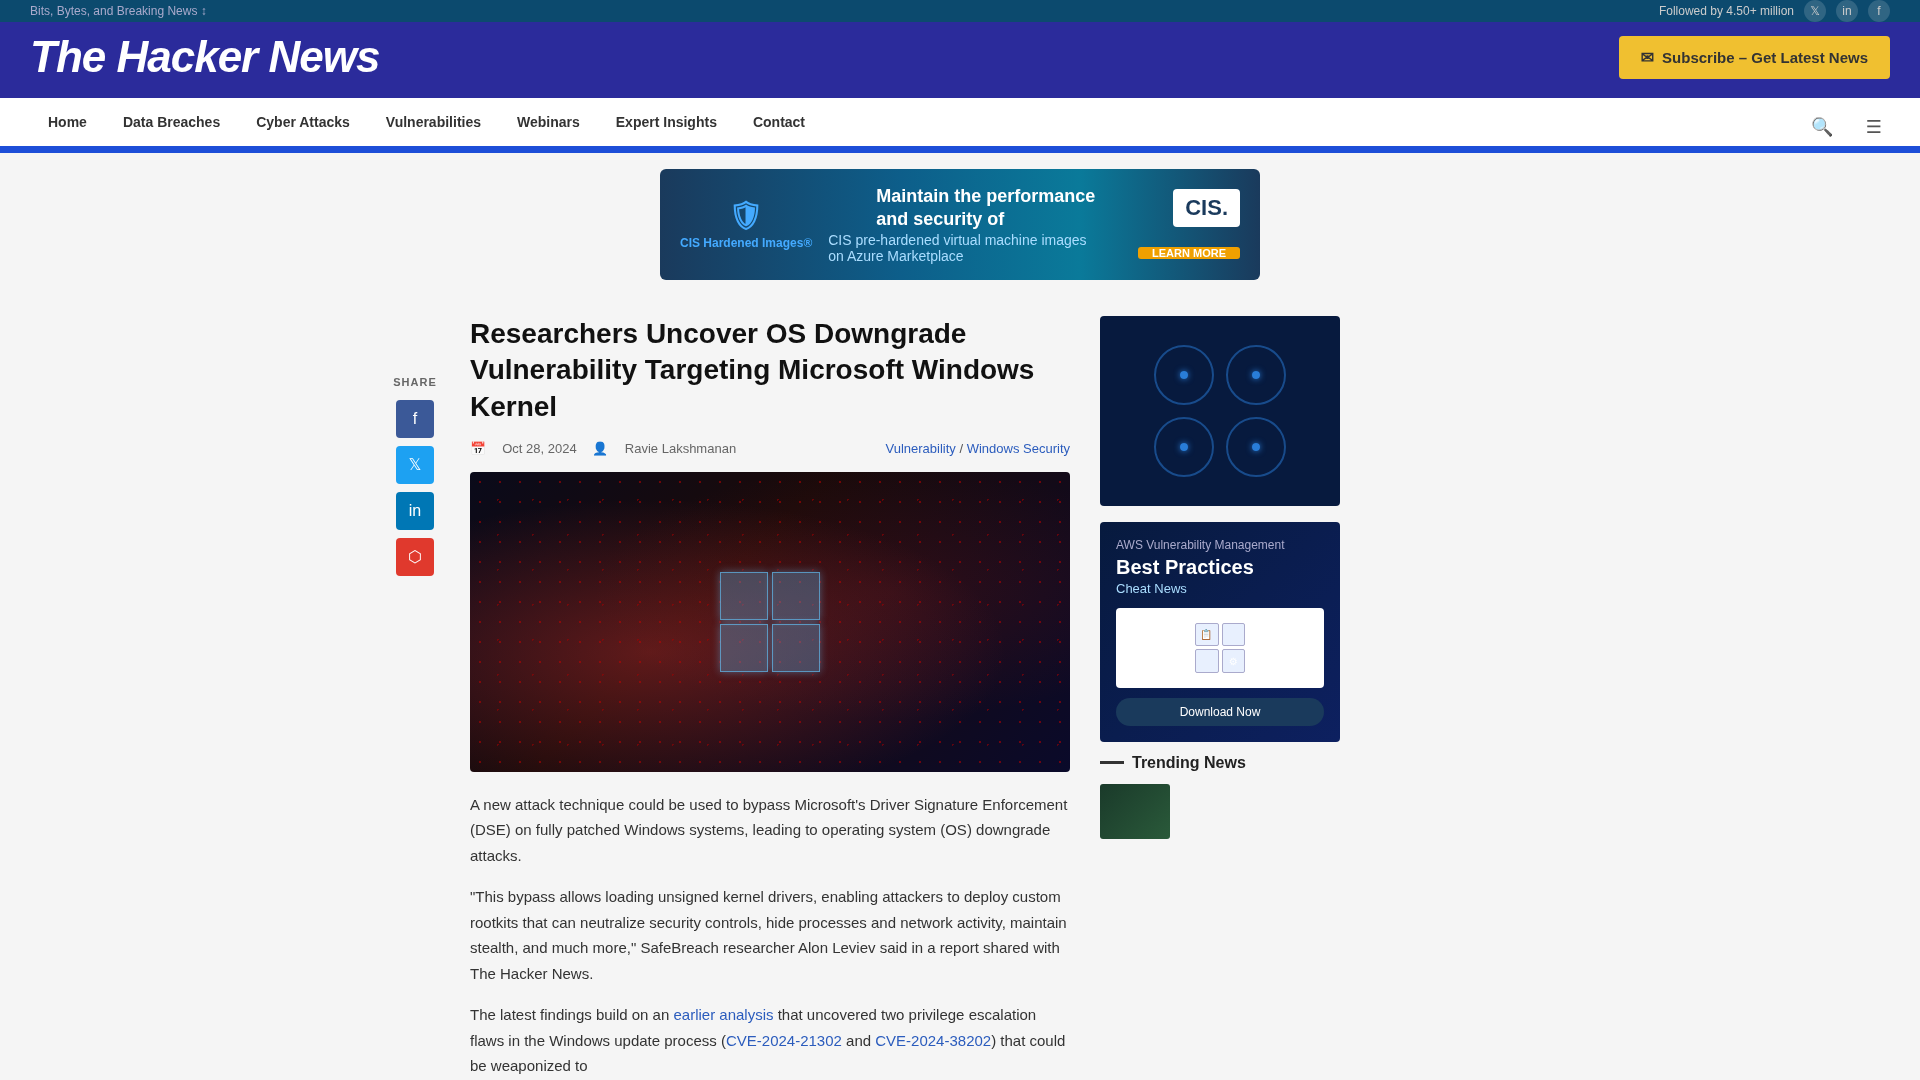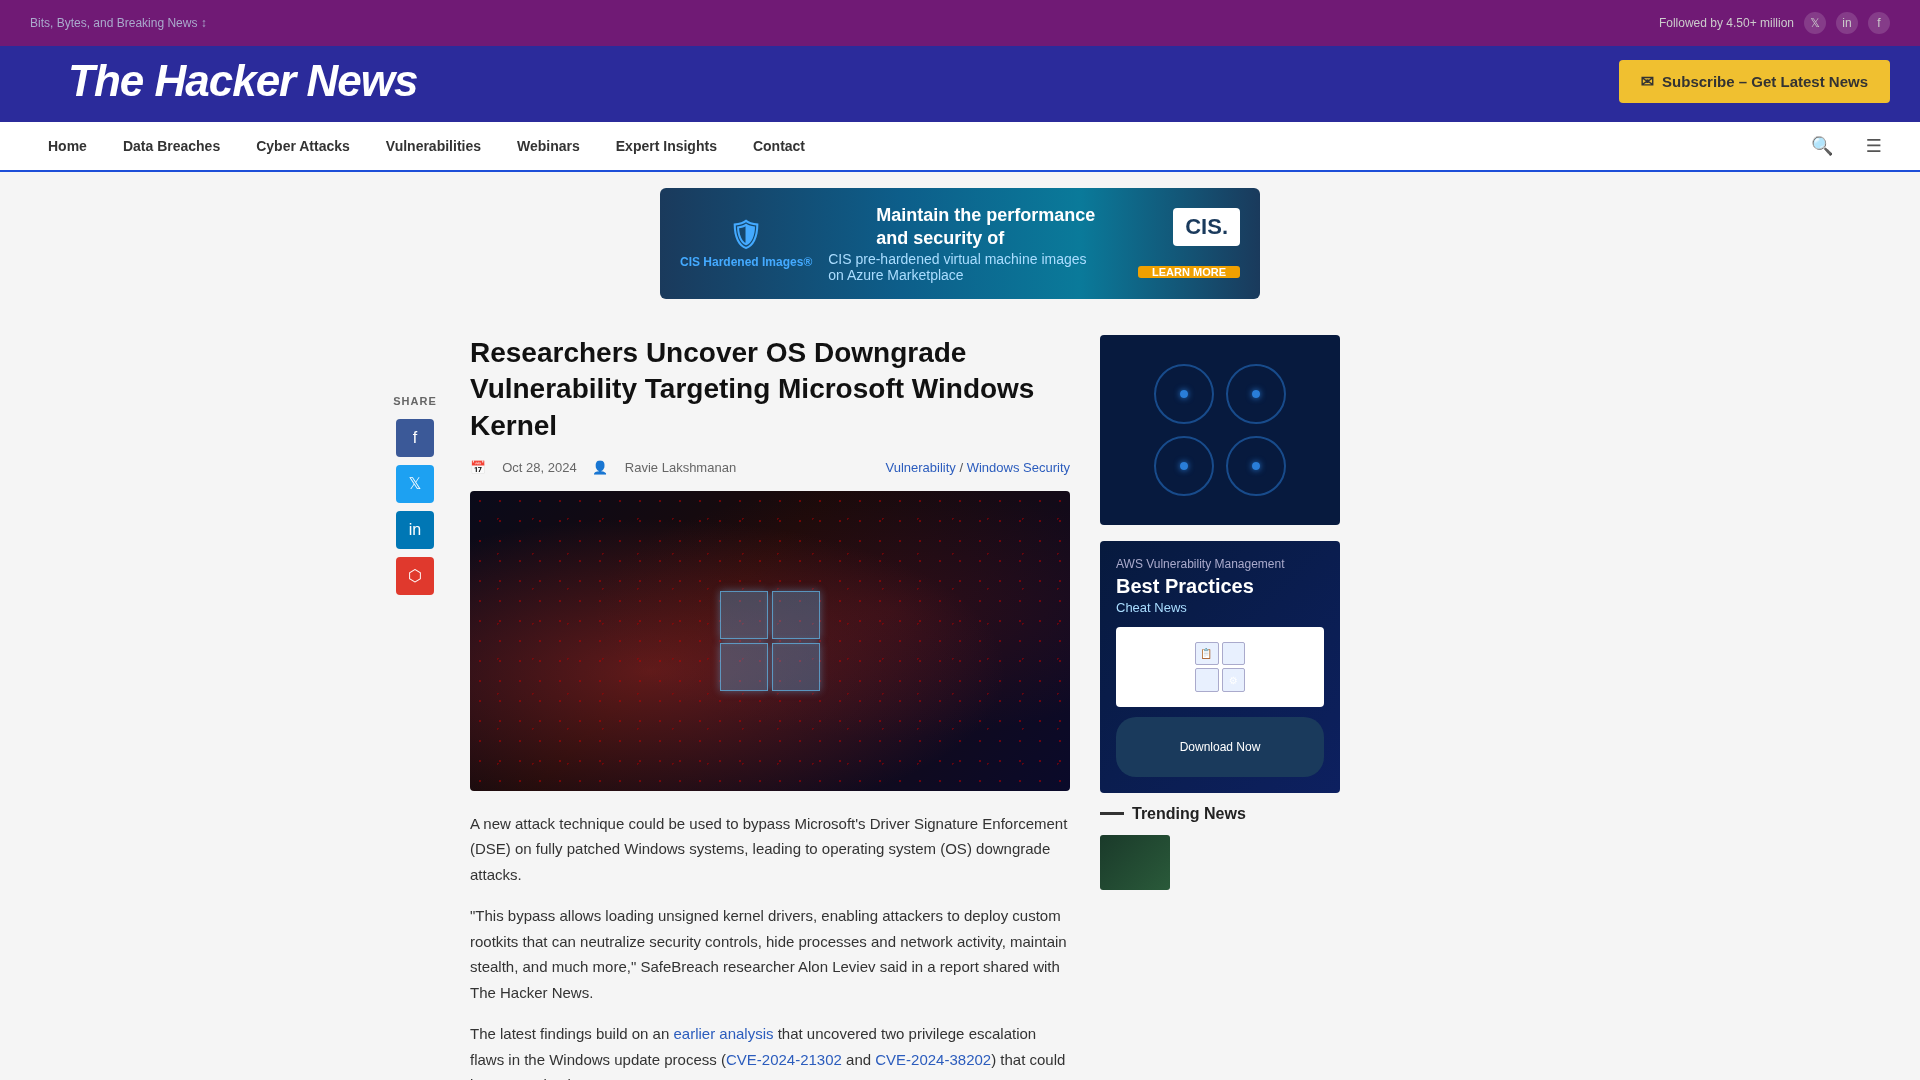--- a/index.html
+++ b/index.html
@@ -1,70 +1,69 @@
 <!DOCTYPE html>
 <html><head>
   <meta charset="utf-8">
   <style>
     * { margin: 0; padding: 0; box-sizing: border-box; }
     body { font-family: Arial, sans-serif; background: #f5f5f5; color: #333; font-size: 15px; }
 
     
     .top-bar {
-      background: #701a75;
+      background: #0c4a6e;
       color: #ccc;
       font-size: 12px;
       display: flex;
       justify-content: space-between;
       align-items: center;
-      padding: 12px 30px;
+      padding: 0 30px;
     }
     .top-bar .tagline { color: #aac; }
     .top-bar .social-follow { display: flex; align-items: center; gap: 10px; }
     .top-bar .social-follow span { color: #ccc; }
     .social-icon { display: inline-flex; align-items: center; justify-content: center; width: 22px; height: 22px; border-radius: 50%; background: rgba(255,255,255,0.15); color: #fff; font-size: 12px; cursor: pointer; }
 
     
     .header {
       background: #2b2b9b;
       padding: 10px 30px 16px 30px;
       display: flex;
       align-items: center;
       justify-content: space-between;
     }
     .site-title {
       color: #fff;
       font-size: 44px;
       font-weight: 900;
       font-style: italic;
       letter-spacing: -1px;
-      margin-left: 38px;
     }
     .subscribe-btn {
       background: #f0c030;
       color: #333;
       border: none;
       padding: 12px 22px;
       font-size: 15px;
       font-weight: bold;
       border-radius: 4px;
       cursor: pointer;
       display: flex;
       align-items: center;
       gap: 8px;
       white-space: nowrap;
     }
     .subscribe-btn .envelope { font-size: 16px; }
 
     
     .nav {
       background: #fff;
-      border-bottom: 2px solid #1d4ed8;
-      display: flex;
-      align-items: center;
+      border-bottom: 7px solid #1d4ed8;
+      display: flex;
+      align-items: flex-end;
       padding: 0 30px;
     }
     .nav-items { display: flex; align-items: center; gap: 0; flex: 1; }
     .nav-item {
       padding: 16px 18px;
       font-size: 14px;
       font-weight: 600;
       color: #333;
       cursor: pointer;
       text-decoration: none;
@@ -244,21 +243,21 @@
       display: flex;
       align-items: center;
       justify-content: center;
       margin-bottom: 10px;
       position: relative;
     }
     .download-btn {
       background: #1a3a5c;
       color: #fff;
       border: none;
-      padding: 23px 14px;
+      padding: 7px 14px;
       border-radius: 20px;
       font-size: 12px;
       cursor: pointer;
       display: block;
       width: 100%;
       text-align: center;
     }
 
     
     .trending-section { margin-top: 8px; }

